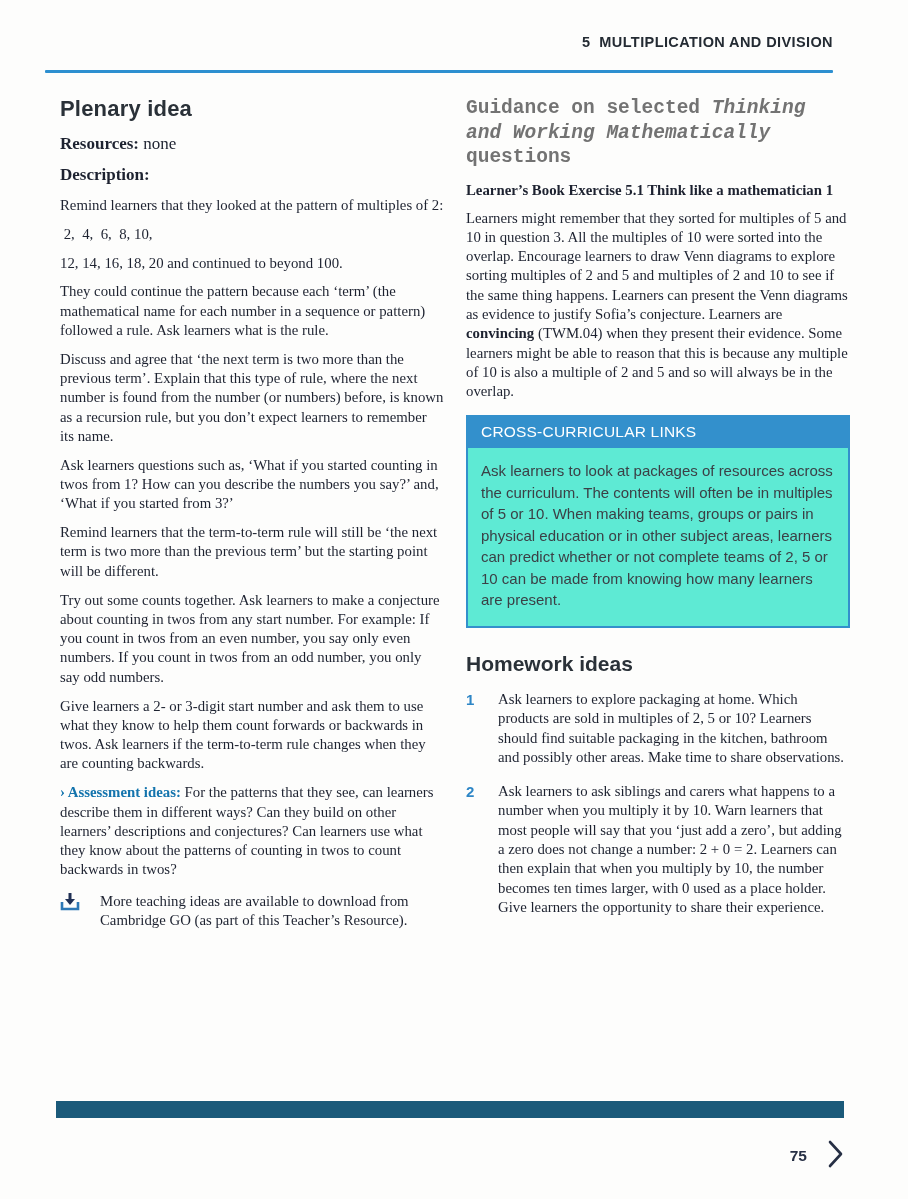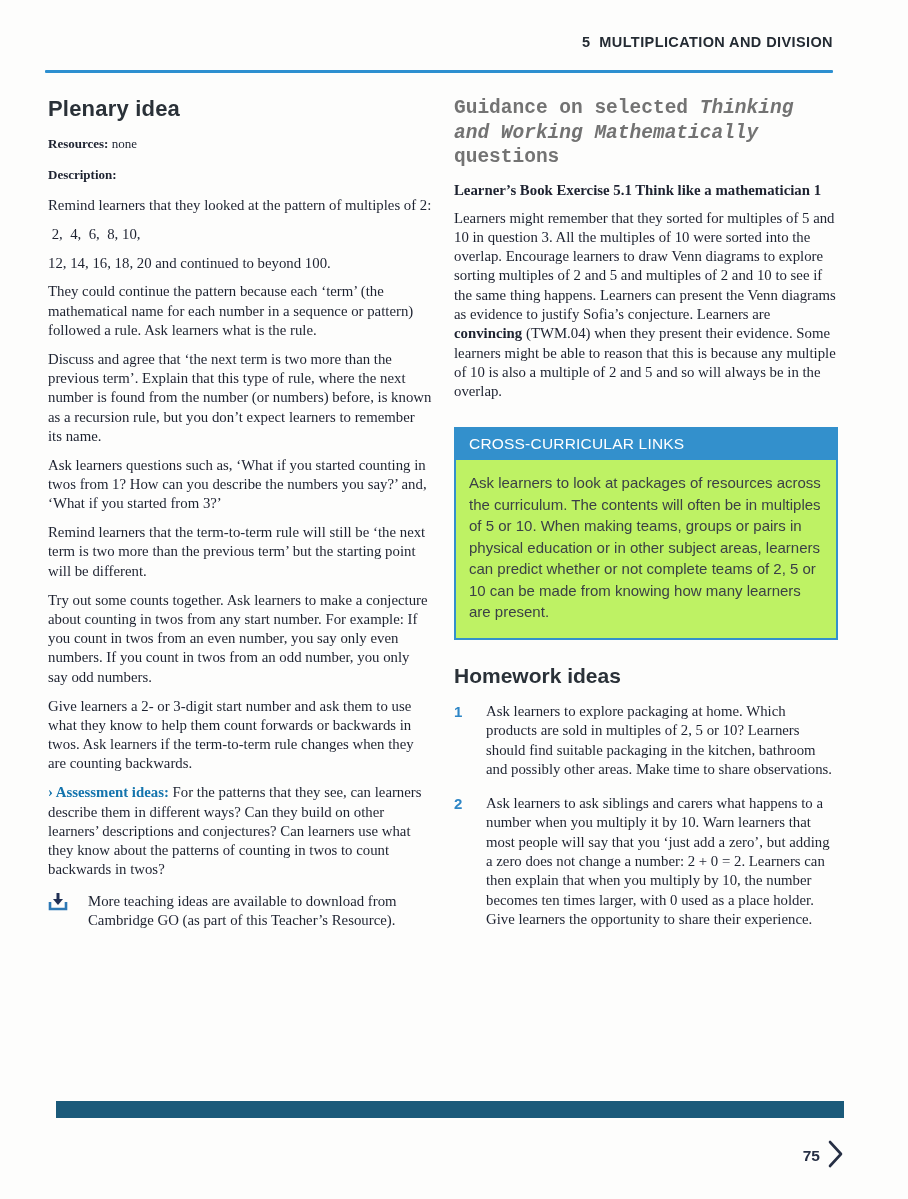--- a/index.html
+++ b/index.html
@@ -16,54 +16,54 @@
     font-weight:700;font-size:14.5px;letter-spacing:.4px;color:#242b33;
     white-space:pre;
   }
   .top-rule{
     position:absolute;top:70px;left:45px;width:788px;height:3px;
     background:#2d8fd0;border-radius:1px;
   }
 
   
   .columns{
-    position:absolute;top:96px;left:48px;width:790px;
+    position:absolute;top:96px;left:60px;width:790px;
     display:flex;gap:22px;align-items:flex-start;
   }
   .col{width:384px;}
 
   h1.section-title{
     font-family:"Liberation Sans", sans-serif;font-weight:600;
     font-size:22px;color:#2a3138;margin:0 0 12px 0;letter-spacing:.2px;
   }
   h2.activity-title{
     font-family:"Liberation Sans", sans-serif;font-weight:600;
     font-size:17.5px;color:#0b7ca8;margin:0 0 13px 0;
   }
-  .meta-line{font-size:13px;line-height:19px;margin:0 0 12px 0;}
+  .meta-line{font-size:17px;line-height:19px;margin:0 0 12px 0;}
   .meta-label{font-weight:700;}
   p.body-p{font-size:14.8px;line-height:19.3px;margin:0 0 9.5px 0;}
   p.num-row{white-space:pre-wrap;margin:0 0 9.5px 0;font-size:14.8px;line-height:19.3px;}
   .assessment-marker{color:#1474ad;font-weight:700;}
   .assessment-label{color:#1474ad;font-weight:700;}
 
   .download-note{display:flex;gap:20px;margin-top:12px;font-size:14.8px;line-height:19.3px;}
   .download-note .icon{flex:0 0 auto;margin-top:1px;}
 
   
   h1.guidance-title{
     font-family:Liberation Mono, monospace;font-weight:600;
     font-size:19.5px;line-height:24.5px;color:#737373;margin:0 0 11px 0;
   }
   h1.guidance-title .italic{font-style:italic;font-weight:600;}
   .exercise-heading{font-weight:700;font-size:14.8px;line-height:19px;margin:0 0 9px 0;}
   .bold{font-weight:700;}
 
   .ccl-box{
-    margin-top:26px;border:2.5px solid #3390cc;background:#bef264;
+    margin-top:14px;border:2.5px solid #3390cc;background:#5eead4;
   }
   .ccl-header{
     background:#3390cc;color:#ffffff;
     font-family:"Liberation Sans", sans-serif;font-size:15.5px;font-weight:500;
     padding:6px 13px 7px 13px;letter-spacing:.2px;
   }
   .ccl-body{
     font-family:"Liberation Sans", sans-serif;font-size:15px;line-height:21.5px;
     color:#3b4046;padding:12px 13px 15px 13px;
   }
@@ -79,21 +79,21 @@
   }
   .hw-text{font-size:14.8px;line-height:19.3px;}
 
   
   .footer-bar{
     position:absolute;top:1101px;left:56px;width:788px;height:17px;
     background:#1b5a7a;
   }
   .page-nav{
     position:absolute;top:1140px;right:64px;
-    display:flex;align-items:center;gap:7px;
+    display:flex;align-items:center;gap:20px;
   }
   .page-number{
     font-family:"Liberation Sans", sans-serif;font-weight:600;
     font-size:15.5px;color:#262f44;
   }
 </style>
 </head>
 <body>
 
 <div class="chapter-header">5  MULTIPLICATION AND DIVISION</div>

